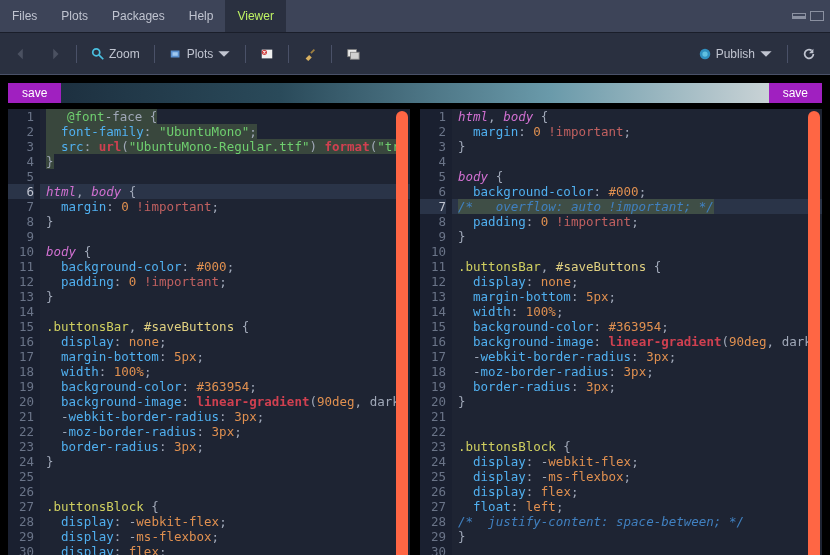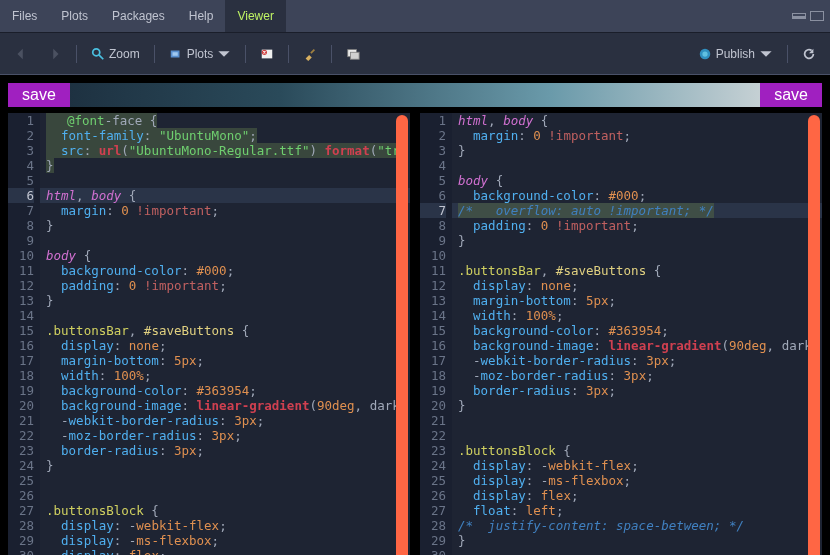--- a/index.html
+++ b/index.html
@@ -13,21 +13,21 @@
 
 .toolbar { display: flex; align-items: center; height: 42px; background: #2a3040; padding: 0 8px; gap: 8px; border-bottom: 1px solid #4a5168; }
 .tbtn { display: flex; align-items: center; gap: 4px; padding: 2px 6px; color: #c0c4d0; font-size: 12px; cursor: pointer; }
 .tbtn svg { width: 14px; height: 14px; }
 .arrow-disabled { opacity: 0.35; }
 .sep { width: 1px; height: 18px; background: #4a5168; }
 .toolbar-right { margin-left: auto; display: flex; align-items: flex-end; gap: 8px; }
 
 .viewer-body { background: #000; padding: 8px; height: 501px; display: flex; flex-direction: column; }
 .save-row { display: flex; justify-content: space-between; margin-bottom: 6px; }
-.save-btn { background: #a020c0; color: #fff; font-size: 16px; padding: 3px 14px; border: none; cursor: pointer; }
+.save-btn { background: #a020c0; color: #fff; font-size: 12px; padding: 3px 14px; border: none; cursor: pointer; }
 
 .editors { flex: 1; display: flex; gap: 10px; overflow: hidden; }
 .editor { flex: 1; background: #1e2433; position: relative; overflow: hidden; font-family: "Menlo","Consolas",monospace; font-size: 12.5px; line-height: 15px; }
 .gutter { position: absolute; left: 0; top: 0; width: 32px; background: #1a2030; color: #6a7488; text-align: right; padding-right: 6px; }
 .gutter div { height: 15px; }
 .gutter .hl { background: #2a3448; color: #c0c4d0; }
 .code { position: absolute; left: 32px; top: 0; right: 0; white-space: pre; color: #c0c4d0; }
 .code div { height: 15px; padding-left: 6px; }
 .code .curline { background: #2a3448; }
 .code .sel { background: rgba(80,100,70,0.55); display:inline; }

